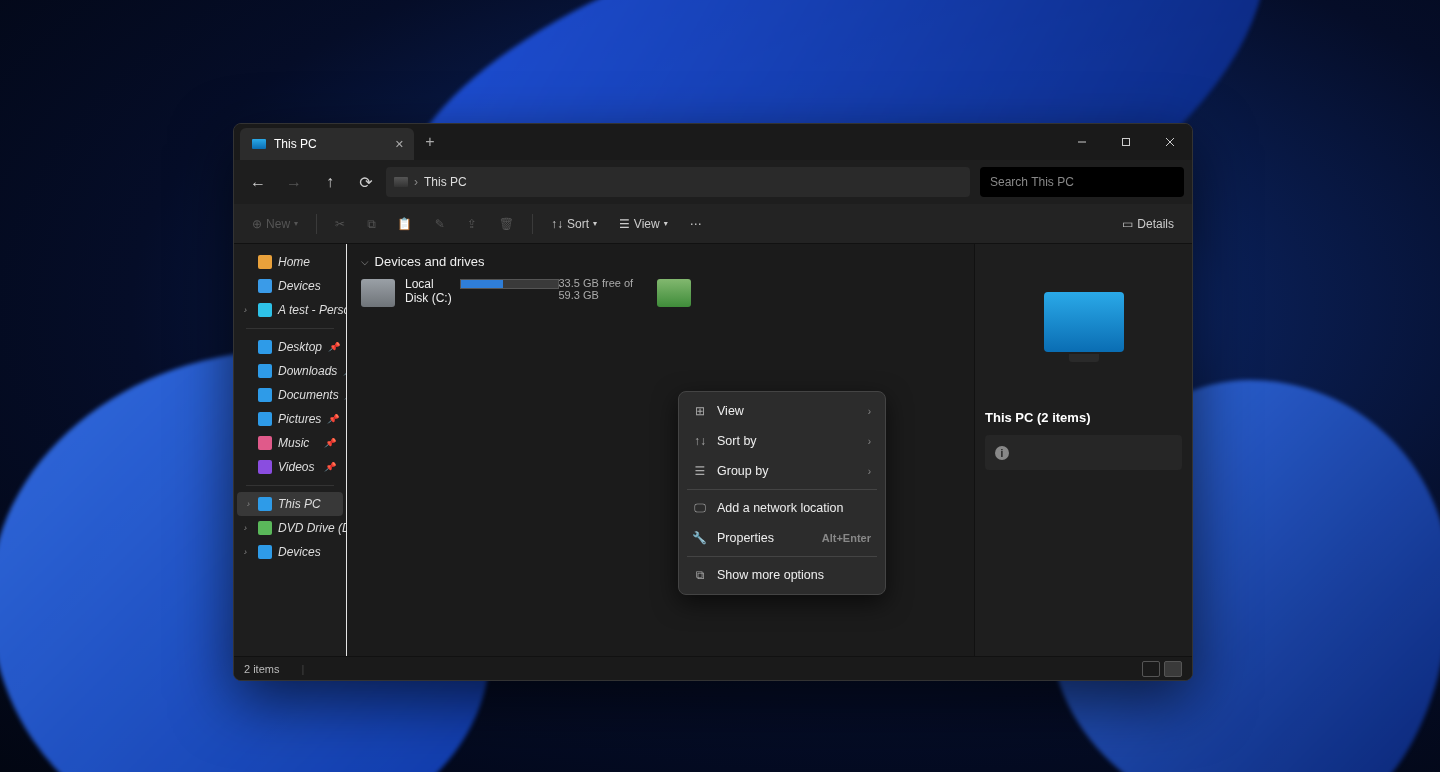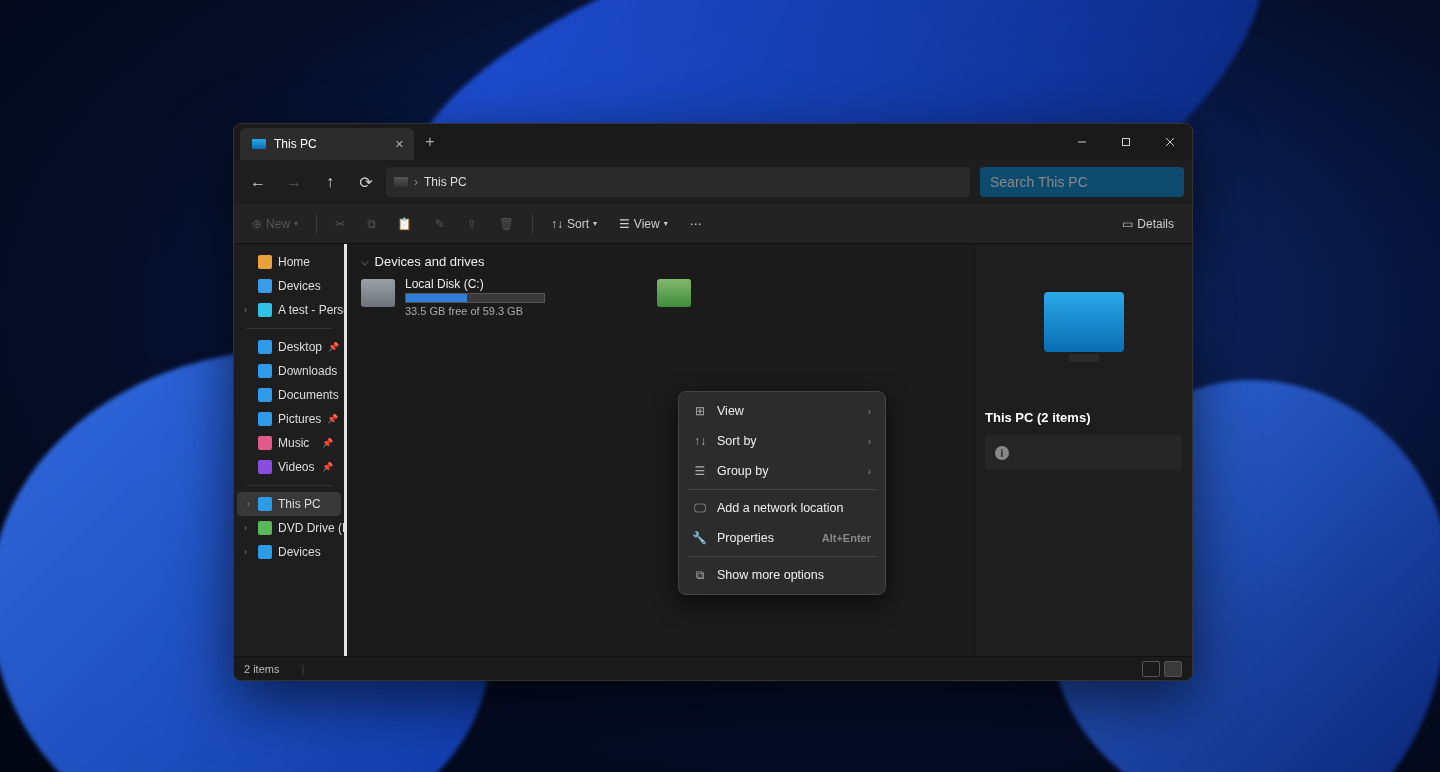--- a/index.html
+++ b/index.html
@@ -88,26 +88,26 @@
   display: flex;
   align-items: center;
   padding: 0 8px;
   gap: 6px;
   color: #ddd;
   font-size: 12px;
 }
 .search-bar {
   width: 204px;
   height: 30px;
-  background: #0c4a6e;
+  background: #000000;
   border-radius: 4px;
   border: none;
   padding: 0 10px;
   color: #ddd;
-  font-size: 14px;
+  font-size: 12px;
   margin-left: 6px;
 }
 .search-bar::placeholder { color: #888; }
 
 .toolbar {
   height: 40px;
   background: #232323;
   display: flex;
   align-items: center;
   padding: 0 10px;
@@ -131,25 +131,26 @@
 
 .body-area {
   flex: 1;
   display: flex;
   min-height: 0;
 }
 
 .sidebar {
   width: 113px;
   background: #1e1e1e;
-  border-right: 3px solid #e5e5e5;
+  border-right: 1px solid #e5e5e5;
   padding: 6px 0;
   font-size: 12px;
   color: #ddd;
   overflow: hidden;
+  font-style: italic;
 }
 .sb-item {
   height: 24px;
   display: flex;
   align-items: center;
   padding: 0 6px 0 24px;
   gap: 6px;
   white-space: nowrap;
   position: relative;
   cursor: pointer;
@@ -184,21 +185,21 @@
 }
 .drive-icon {
   width: 34px; height: 28px;
   background: linear-gradient(#9aa0a6, #6f7479);
   border-radius: 3px;
   margin-top: 2px;
   position: relative;
   flex-shrink: 0;
 }
 .drive-icon.dvd { background: linear-gradient(#82b86f, #3f8c3a); }
-.drive-info { display: flex; flex-direction: column; gap: 0; }
+.drive-info { display: flex; flex-direction: row; gap: 0; }
 .drive-name { font-size: 12px; color: #eee; }
 .drive-sub { font-size: 11px; color: #aaa; }
 .storage-bar {
   width: 140px; height: 10px; background: #3a3a3a; border: 1px solid #555;
   margin: 2px 0;
 }
 .storage-fill { height: 100%; background: #2f7ed8; }
 
 .details-panel {
   width: 218px;

